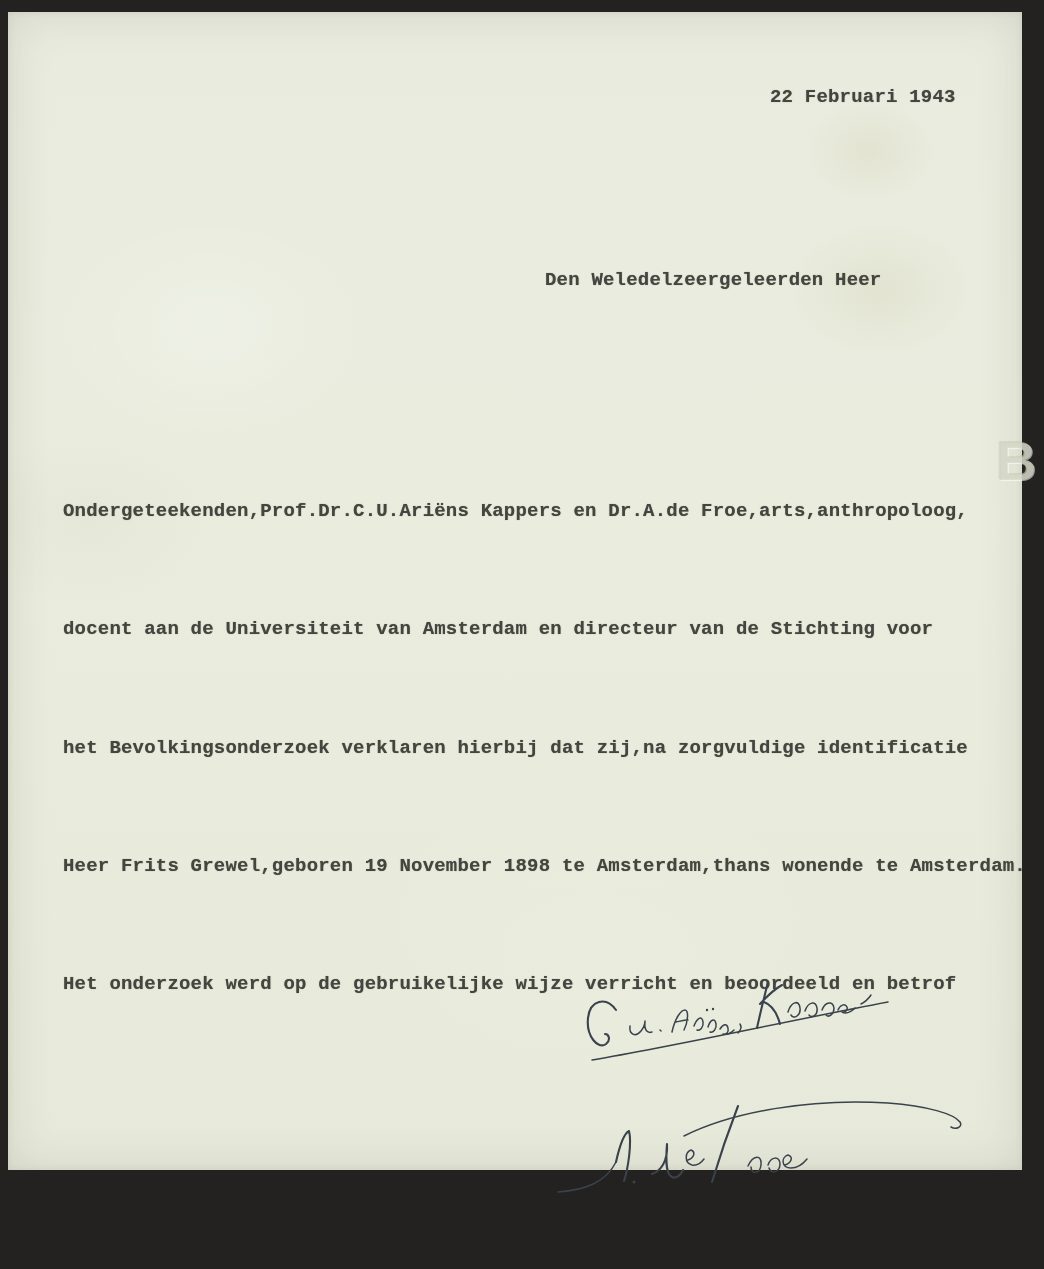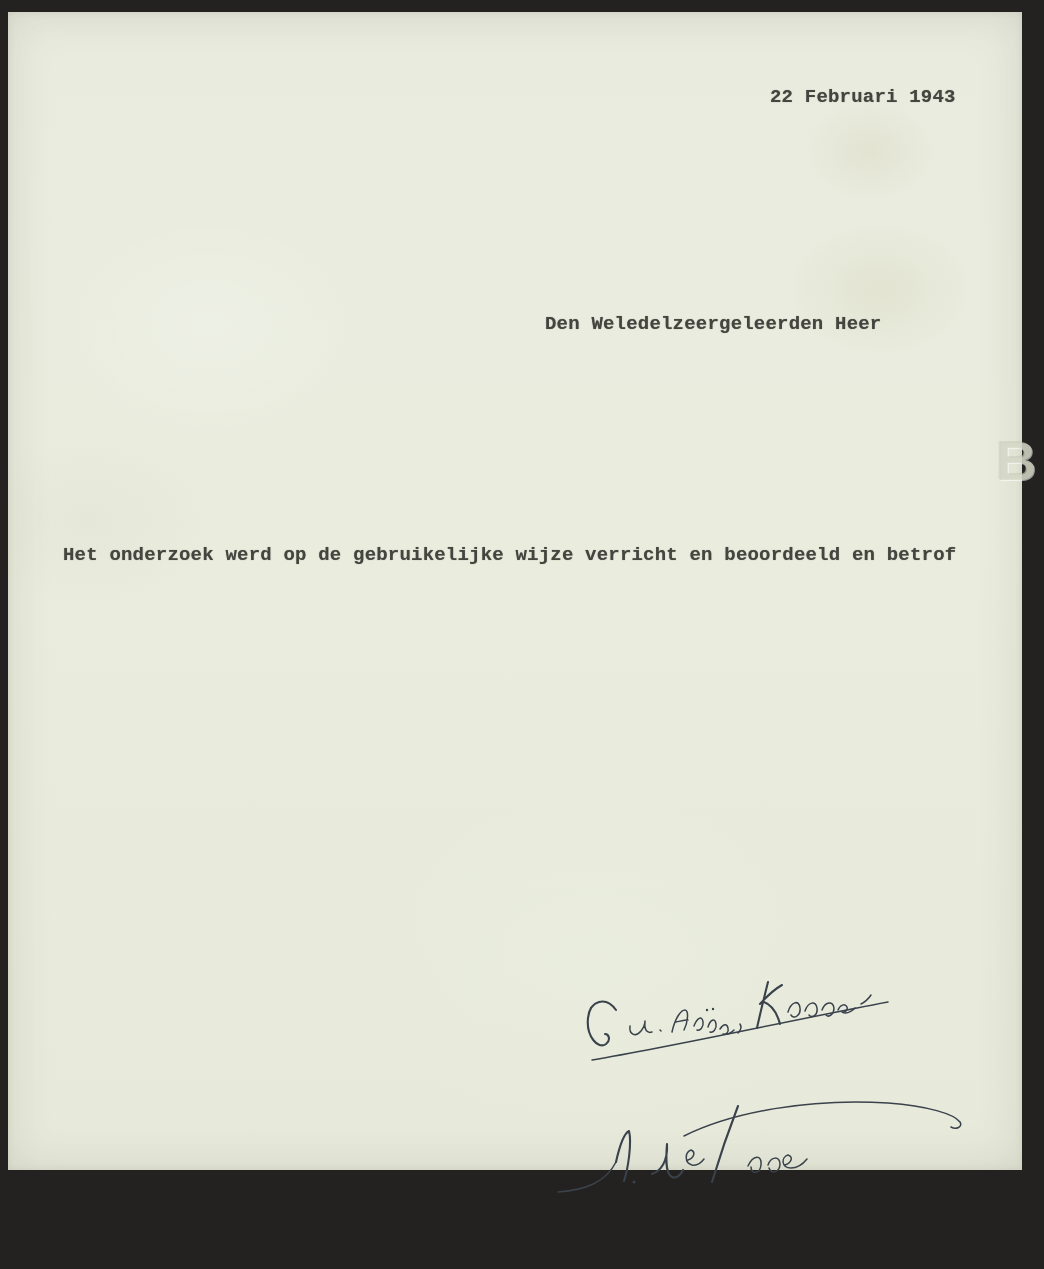--- a/index.html
+++ b/index.html
@@ -26,21 +26,21 @@
     color:#45453f;
     font-size:19px;
     font-weight:700;
     letter-spacing:.2px;
     white-space:pre;
     text-shadow:0 0 1px rgba(55,55,50,.55);
   }
   .date-line{left:762px;top:74px;}
   .address-block{left:537px;top:170px;line-height:39.5px;}
   .body-block{left:55px;top:401px;line-height:39.45px;}
-  .addr-line,.body-line{white-space:pre;margin-top:44px;}
+  .addr-line,.body-line{white-space:pre;}
   .watermark-letter{
     position:absolute;left:988px;top:416px;
     font-family:"Liberation Sans", sans-serif;
     font-size:56px;font-weight:700;
     color:rgba(208,211,192,.65);
     text-shadow:-1px -1px 0 rgba(125,125,100,.14), 1px 1px 0 rgba(255,255,255,.55);
     user-select:none;
   }
   .sig{position:absolute;}
   .sig svg{display:block;}
@@ -55,20 +55,24 @@
 
     <div class="tw date-line">22 Februari 1943</div>
 
     <div class="tw address-block">
       <div class="addr-line">Den Weledelzeergeleerden Heer</div>
     </div>
 
     <div class="watermark-letter">B</div>
 
     <div class="tw body-block">
+      <div class="body-line">Ondergeteekenden,Prof.Dr.C.U.Ariëns Kappers en Dr.A.de Froe,arts,anthropoloog,</div>
+      <div class="body-line">docent aan de Universiteit van Amsterdam en directeur van de Stichting voor</div>
+      <div class="body-line">het Bevolkingsonderzoek verklaren hierbij dat zij,na zorgvuldige identificatie</div>
+      <div class="body-line">Heer Frits Grewel,geboren 19 November 1898 te Amsterdam,thans wonende te Amsterdam.</div>
       <div class="body-line">Het onderzoek werd op de gebruikelijke wijze verricht en beoordeeld en betrof</div>
       
       
       
       
       
     </div>
 
     <div class="sig" style="left:568px;top:936px;">
       <svg width="336" height="118" viewBox="0 0 336 118">

